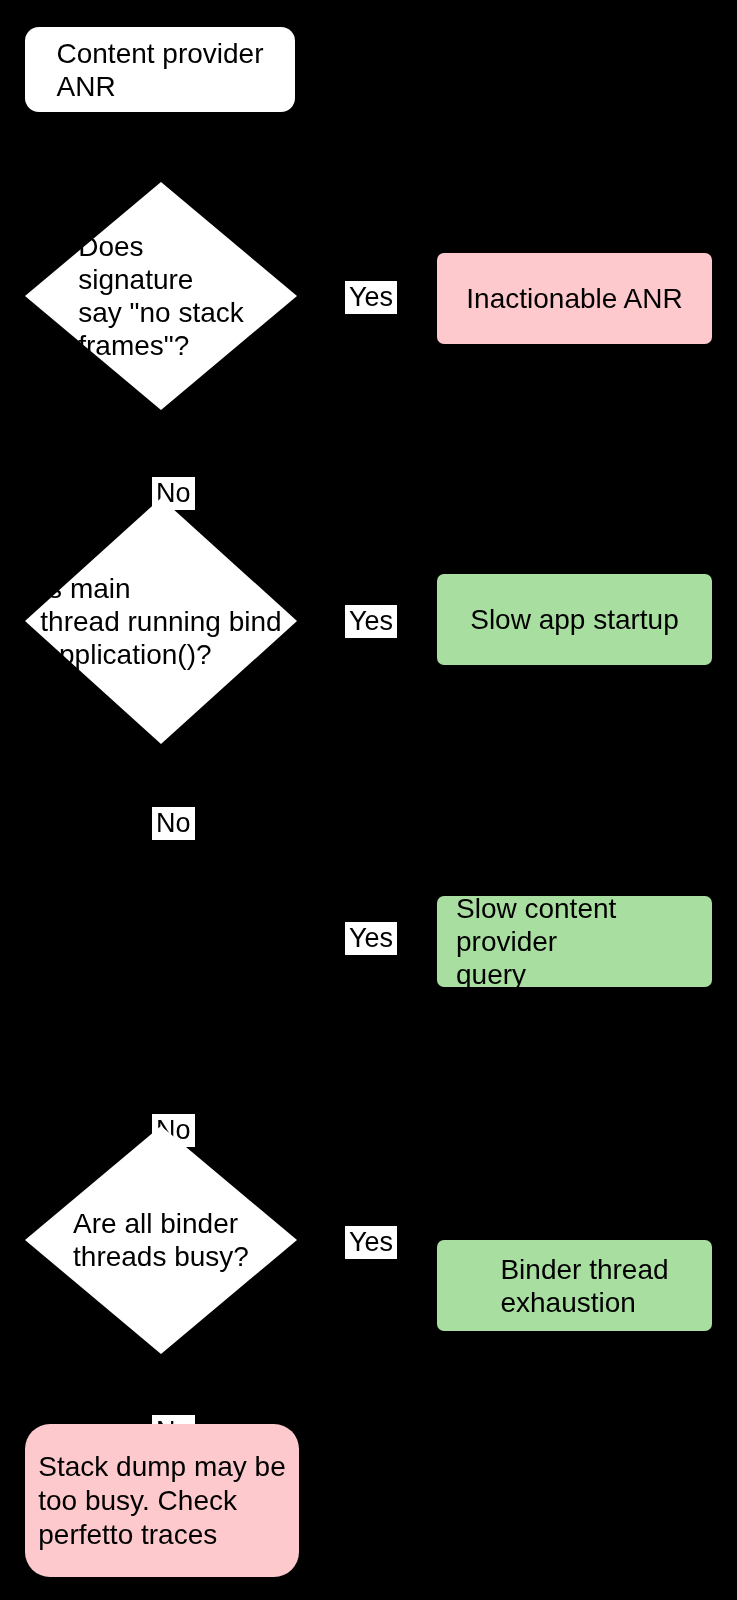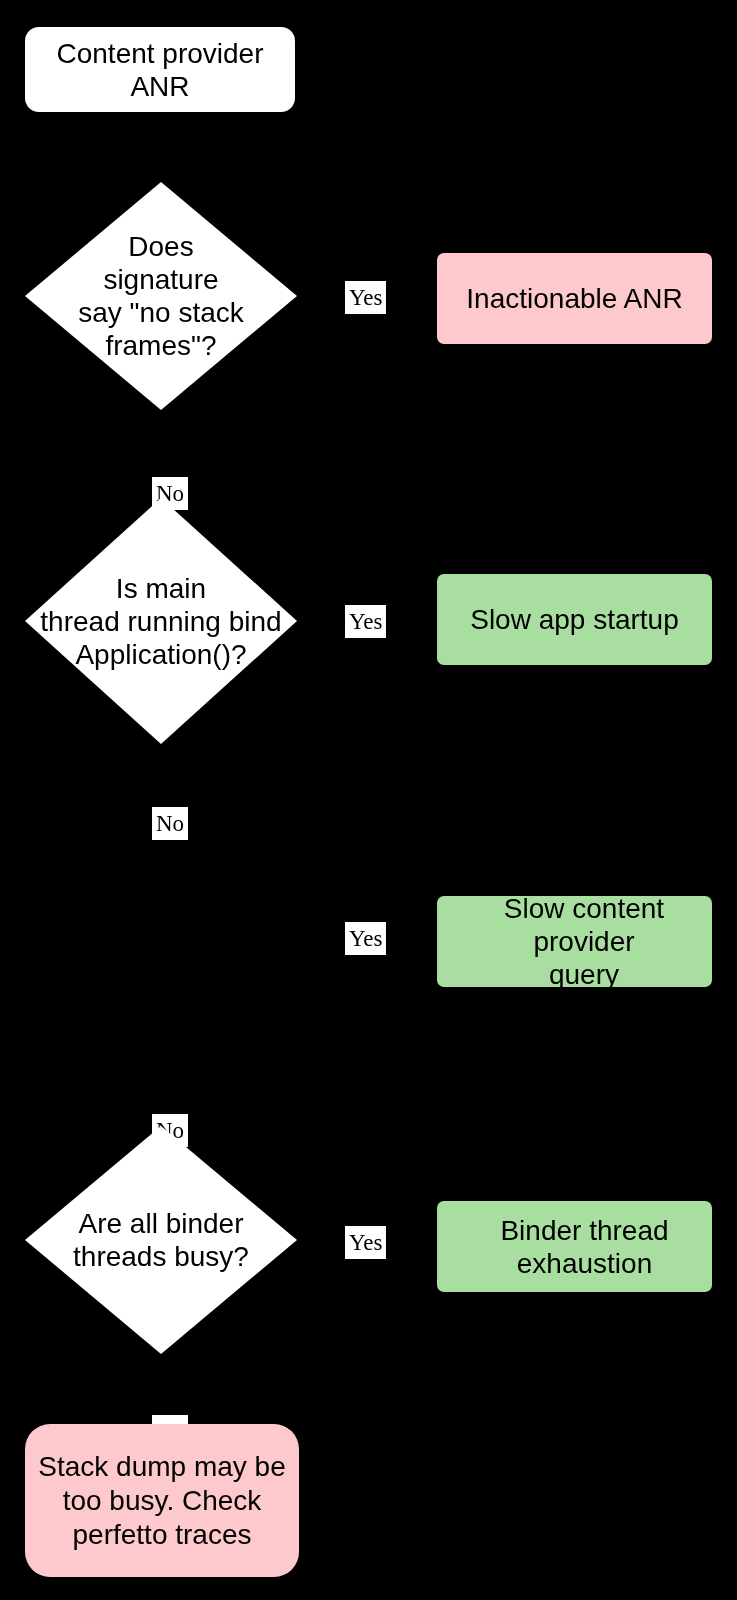--- a/index.html
+++ b/index.html
@@ -18,21 +18,20 @@
     height:1600px;
     background:var(--bg);
     font-family:"Liberation Sans", sans-serif;
     color:var(--text);
     overflow:hidden;
   }
   .node-text{
     font-size:28px;
     line-height:33px;
     white-space:pre-line;
-    text-align:center;
     color:var(--text);
   }
   .start-node{
     position:absolute;
     left:25px; top:27px;
     width:270px; height:85px;
     background:var(--node);
     border-radius:14px;
     display:flex; align-items:center; justify-content:center;
   }
@@ -53,25 +52,24 @@
   }
   .d1{ top:182px; }
   .d2{ top:498px; height:246px; }
   .d3{ top:828px; }
   .d4{ top:1126px; }
   .chip{
     position:absolute;
     display:inline-block;
     background:var(--label-bg);
     color:var(--text);
-    font-size:23px;
+    font-size:27px;
     line-height:31px;
     padding:1px 4px;
     text-align:center;
-    font-family:Liberation Serif, serif;
   }
   .yes{ left:345px; }
   .yes-1{ top:281px; }
   .yes-2{ top:605px; }
   .yes-3{ top:922px; }
   .yes-4{ top:1226px; }
   .no{ left:152px;margin-top:42px; }
   .no-1{ top:435px; }
   .no-2{ top:765px; }
   .no-3{ top:1072px; }
@@ -81,21 +79,21 @@
     left:437px;
     width:275px; height:91px;
     border-radius:7px;
     display:flex; align-items:center; justify-content:center;
   }
   .outcome.inactionable{ background:var(--danger); }
   .outcome.actionable{ background:var(--success); }
   .o1{ top:253px; }
   .o2{ top:574px; }
   .o3{ top:896px;padding-left:19px; }
-  .o4{ top:1201px;padding-left:20px; }
+  .o4{ top:1240px;padding-left:20px; }
   .terminal-node{
     position:absolute;
     left:25px; top:1424px;
     width:274px; height:153px;
     background:var(--danger);
     border-radius:25px;
     display:flex; align-items:center; justify-content:center;
   }
   .terminal-node .node-text{ line-height:34px; }
 </style>

